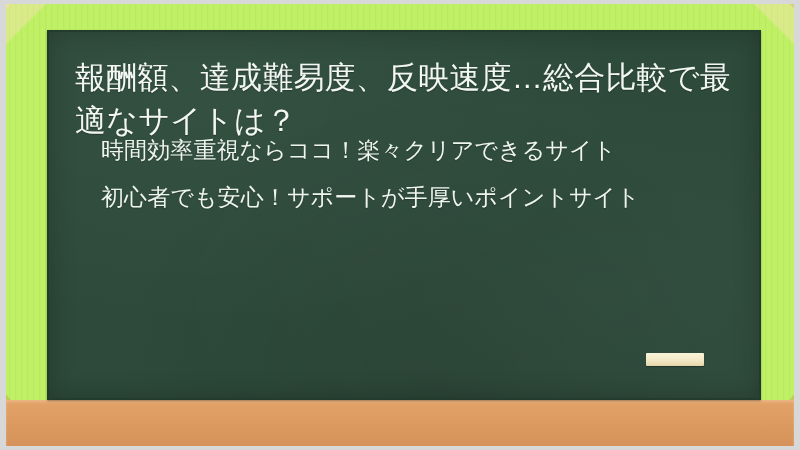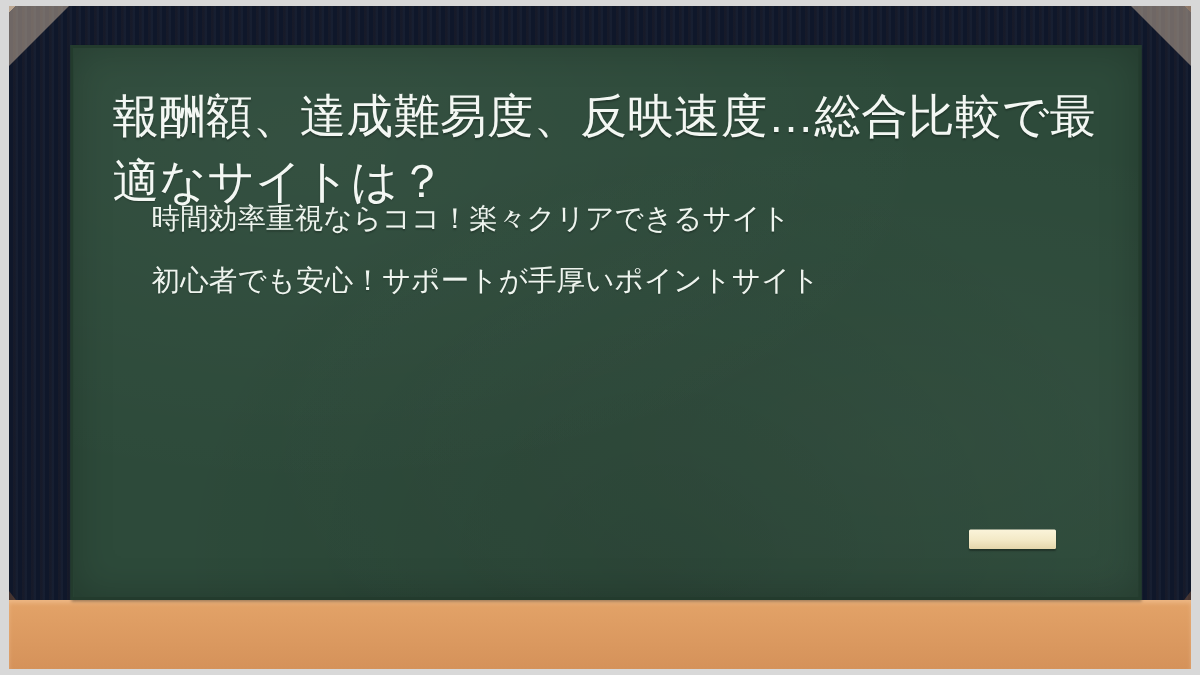--- a/index.html
+++ b/index.html
@@ -36,21 +36,21 @@
       repeating-linear-gradient(
         90deg,
         rgba(255,255,255,0.00) 0px,
         rgba(255,255,255,0.05) 2px,
         rgba(120,60,20,0.07) 4px,
         rgba(255,255,255,0.00) 7px,
         rgba(160,90,35,0.06) 10px,
         rgba(255,255,255,0.03) 13px
       ),
       linear-gradient(180deg, #e0a濃 0%, #dd9a63 100%);
-    background-color: #0f172a;
+    background-color: #bef264;
     overflow: hidden;
   }
   
   .frame::before {
     content: "";
     position: absolute;
     inset: 0;
     background:
       linear-gradient(135deg, rgba(255,222,185,0.55) 0 3px, rgba(255,255,255,0) 3px),
       linear-gradient(225deg, rgba(180,105,50,0.30) 0 3px, rgba(255,255,255,0) 3px);
@@ -145,21 +145,21 @@
     position: absolute;
     left: 52px;
     top: 102px;
     width: 660px;
     margin: 0;
     padding: 0;
     list-style: none;
   }
   .list-item {
     color: #eef4ee;
-    font-size: 19px;
+    font-size: 23px;
     line-height: 1.42;
     font-weight: 400;
     letter-spacing: .1px;
     margin: 0 0 14px 0;
     text-shadow: 0 1px 1px rgba(0,0,0,0.22);
   }
   .list-item:last-child { margin-bottom: 4px; }
 
   
   .chalk {

